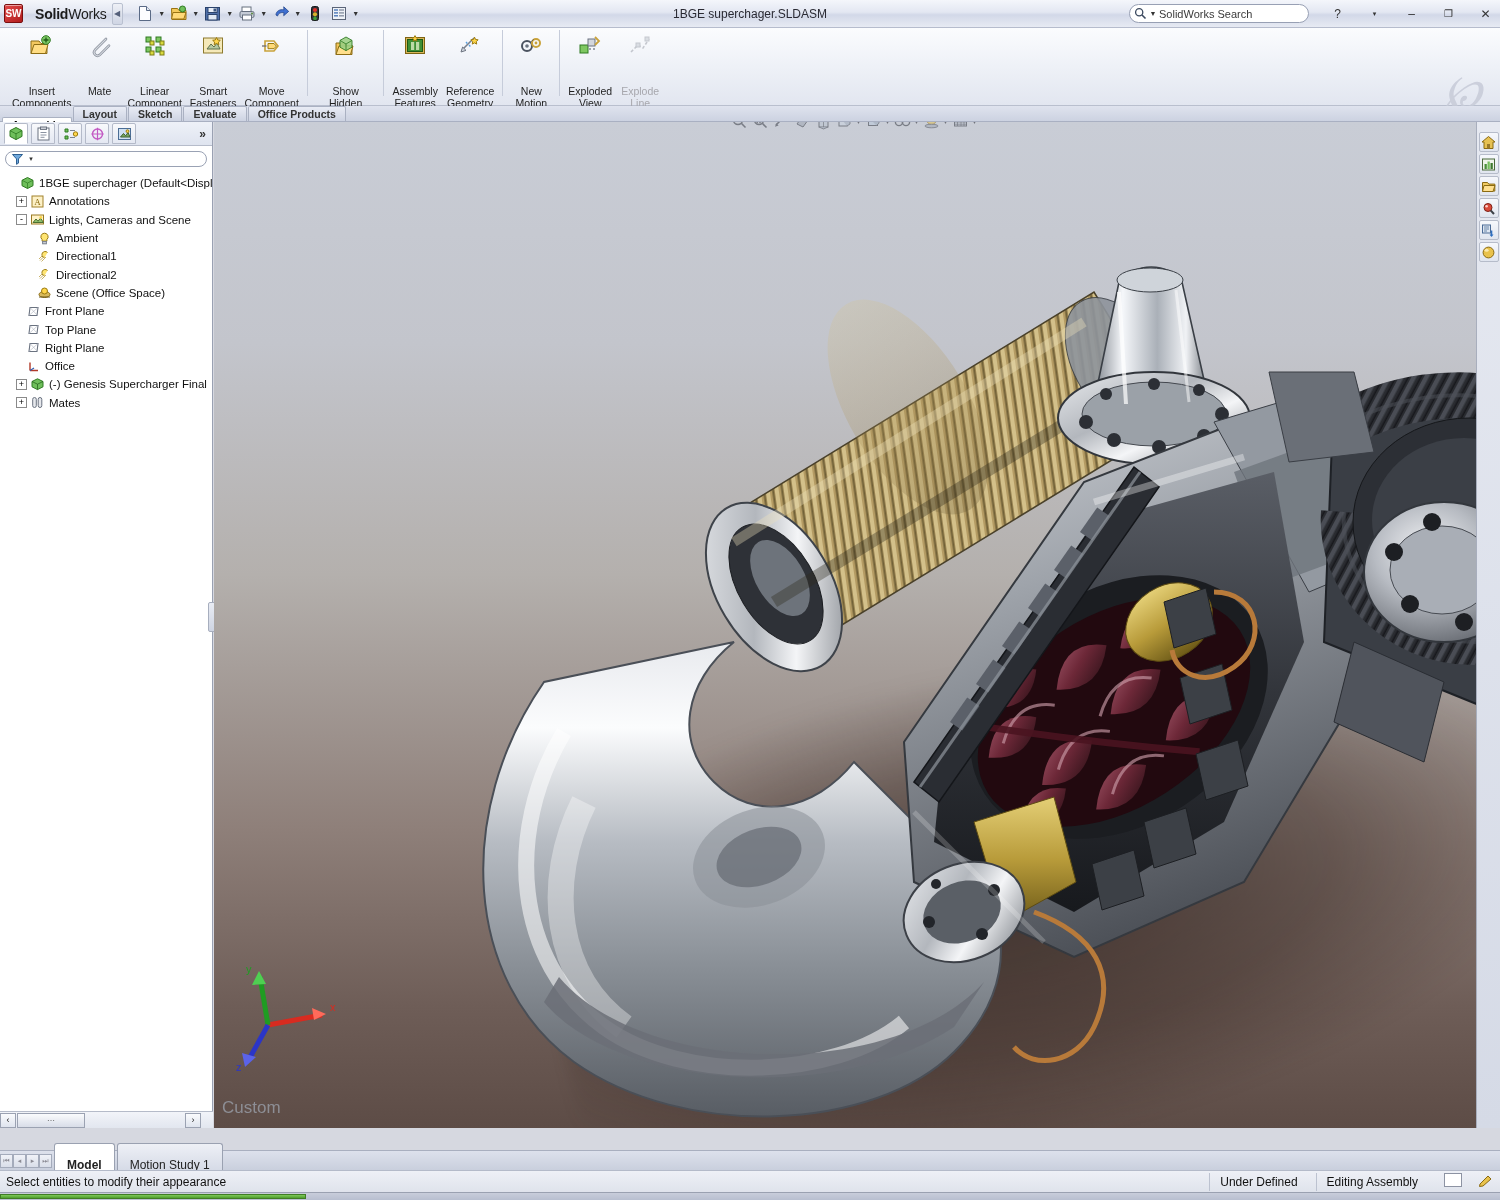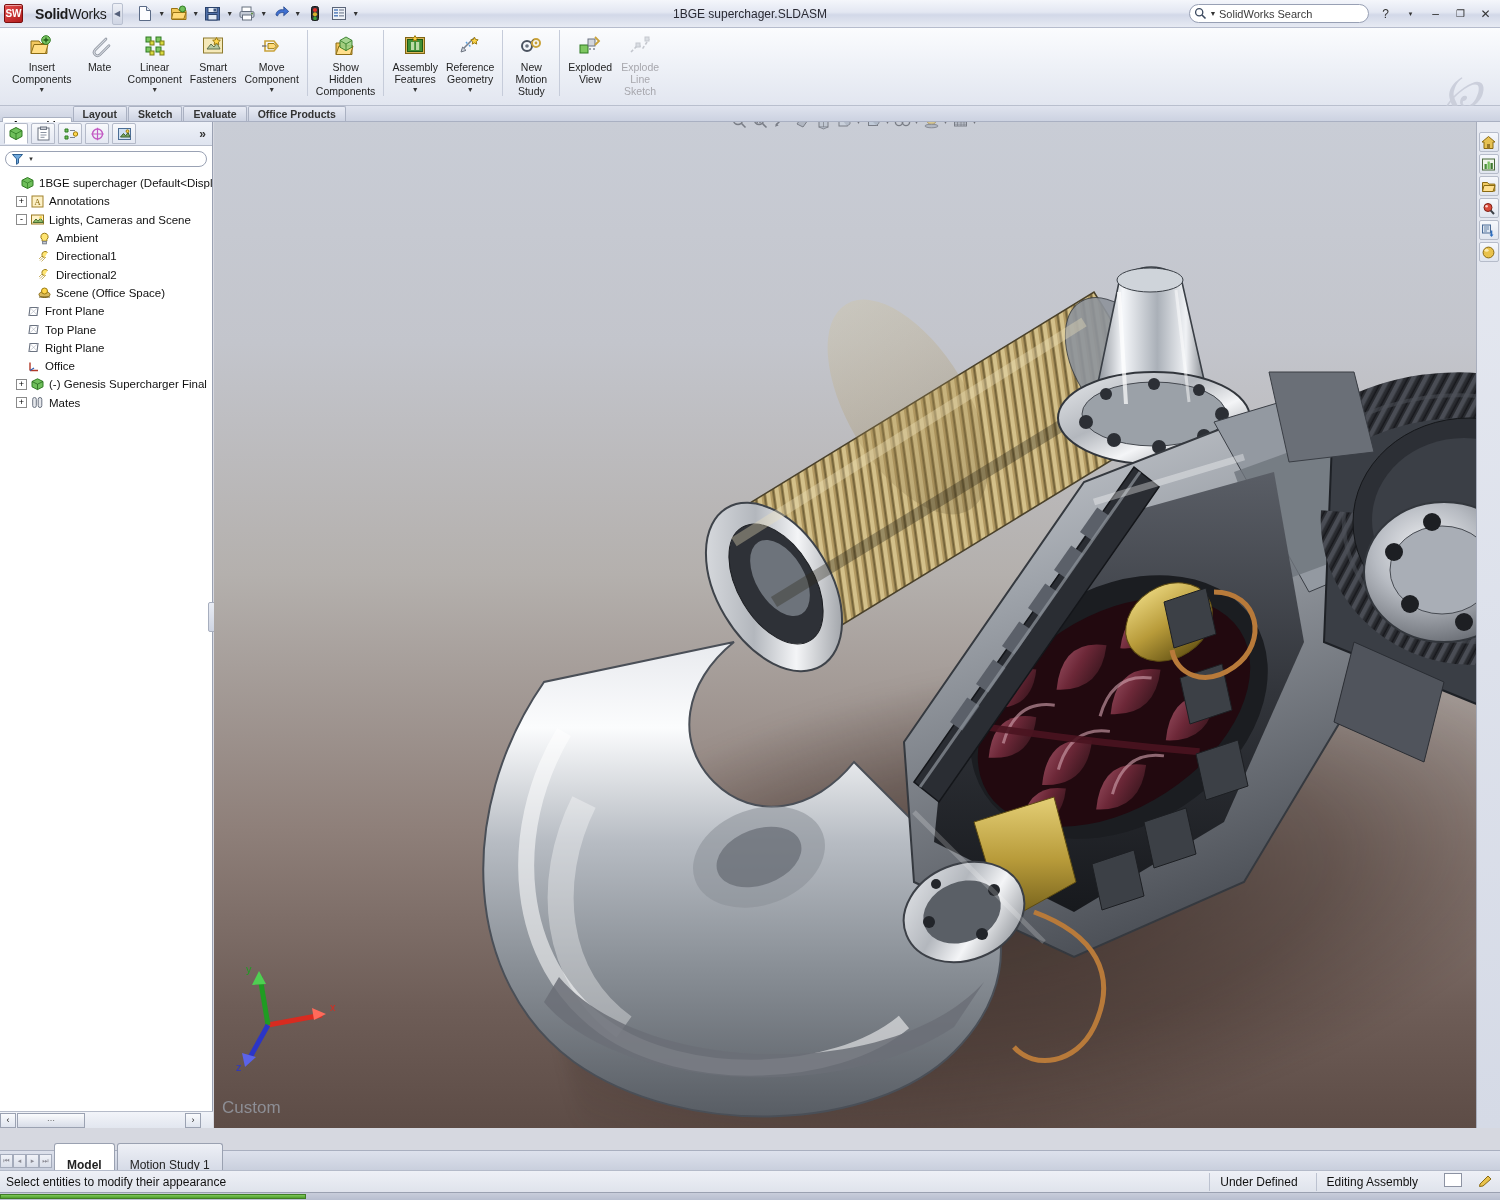--- a/index.html
+++ b/index.html
@@ -28,41 +28,41 @@
   .sw-name{ font-size:14px; font-weight:bold; color:#1b1b1b; margin-left:12px; letter-spacing:-.2px;}
   .sw-name i{ font-style:normal; font-weight:normal; }
   .tb-divider{ width:11px;height:22px;margin:0 5px; background:linear-gradient(#eef0f6,#cfd5e4);
     border:1px solid #b9c0d0; border-radius:2px; display:flex;align-items:center;justify-content:center;
     font-size:8px; color:#55607a;}
   .qat{ display:flex; align-items:center; gap:2px; margin-left:6px;}
   .qat-btn{ width:22px;height:22px;display:flex;align-items:center;justify-content:center;
     border:1px solid transparent; border-radius:2px; }
   .qat-caret{ font-size:7px; color:#333; width:8px; text-align:center; }
   #doc-title{ position:absolute; left:0; right:0; text-align:center; font-size:12px; color:#2a2a33;}
-  .title-right{ margin-left:auto; display:flex; align-items:center; gap:8px; padding-right:6px; z-index:3;}
+  .title-right{ margin-left:auto; display:flex; align-items:center; gap:20px; padding-right:6px; z-index:3;}
   #searchbox{
     width:180px;height:19px;border:1px solid #98a0b4;border-radius:10px;
     background:#fff; display:flex;align-items:center;padding-left:4px; gap:2px;
   }
   #searchbox .ph{ font-size:11px;color:#3a3a3a; }
   .winbtn{ width:17px;height:16px;display:flex;align-items:center;justify-content:center;
     font-size:12px;color:#333; }
   
   #ribbon{
     position:absolute;left:0;top:28px;width:1500px;height:78px;
     background:linear-gradient(#fbfcfe 0%, #eef1f7 50%, #e2e6f0 100%);
     border-bottom:1px solid #b9bfce;
   }
   #ribbon-watermark{ position:absolute; right:18px; top:30px; font-size:46px; color:#c7cbd8;
     font-family:"Liberation Serif",serif; font-style:italic; opacity:.85; user-select:none;}
   .rb-groups{ display:flex; height:78px; align-items:flex-start; padding-left:8px;}
   .rb-item{
     width:auto;min-width:48px;max-width:74px; padding:4px 3px 0 3px;
     display:flex;flex-direction:column;align-items:center; text-align:center;
-    border:1px solid transparent; border-radius:2px; cursor:default;
+    border:1px solid transparent; border-radius:2px; cursor:default;gap:24px;
   }
   .rb-item .lbl{ font-size:10.5px; line-height:12px; color:#1f1f1f; margin-top:2px; }
   .rb-item.disabled .lbl{ color:#a7a7ad; }
   .rb-icon{ width:26px;height:26px; position:relative; }
   .rb-caret{ font-size:7px;color:#333; line-height:7px; margin-top:1px;}
   .rb-sep{ width:1px;height:66px;background:#c6ccda; margin:2px 4px 0 4px;}
   
   #rbtabs{
     position:absolute;left:0;top:106px;width:1500px;height:16px;
     background:linear-gradient(#dfe3ee,#ccd2e1);

